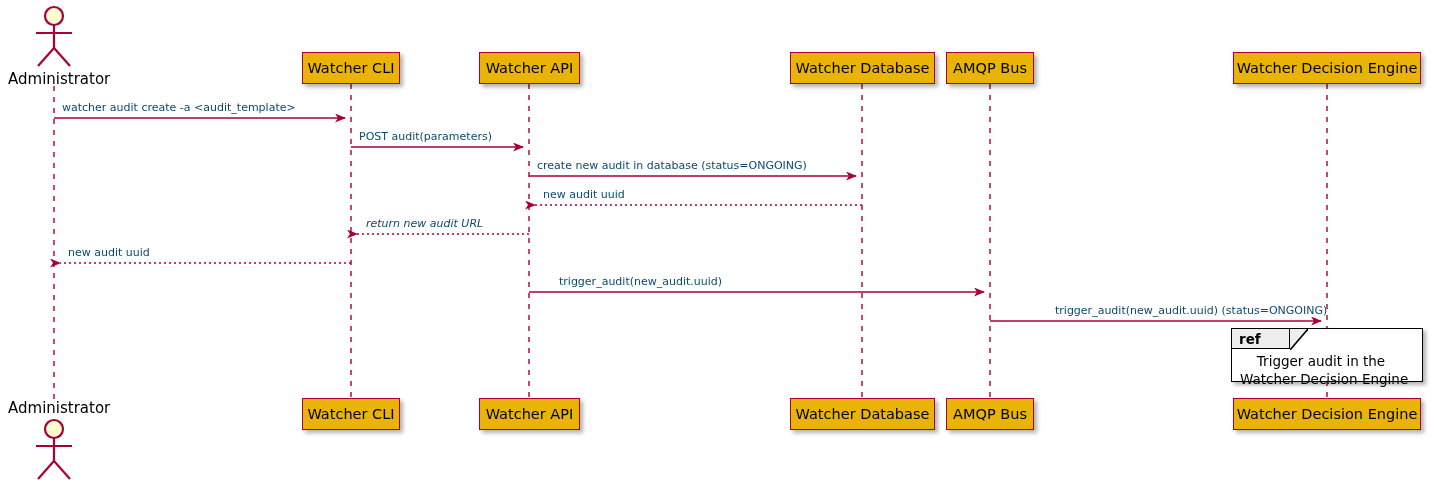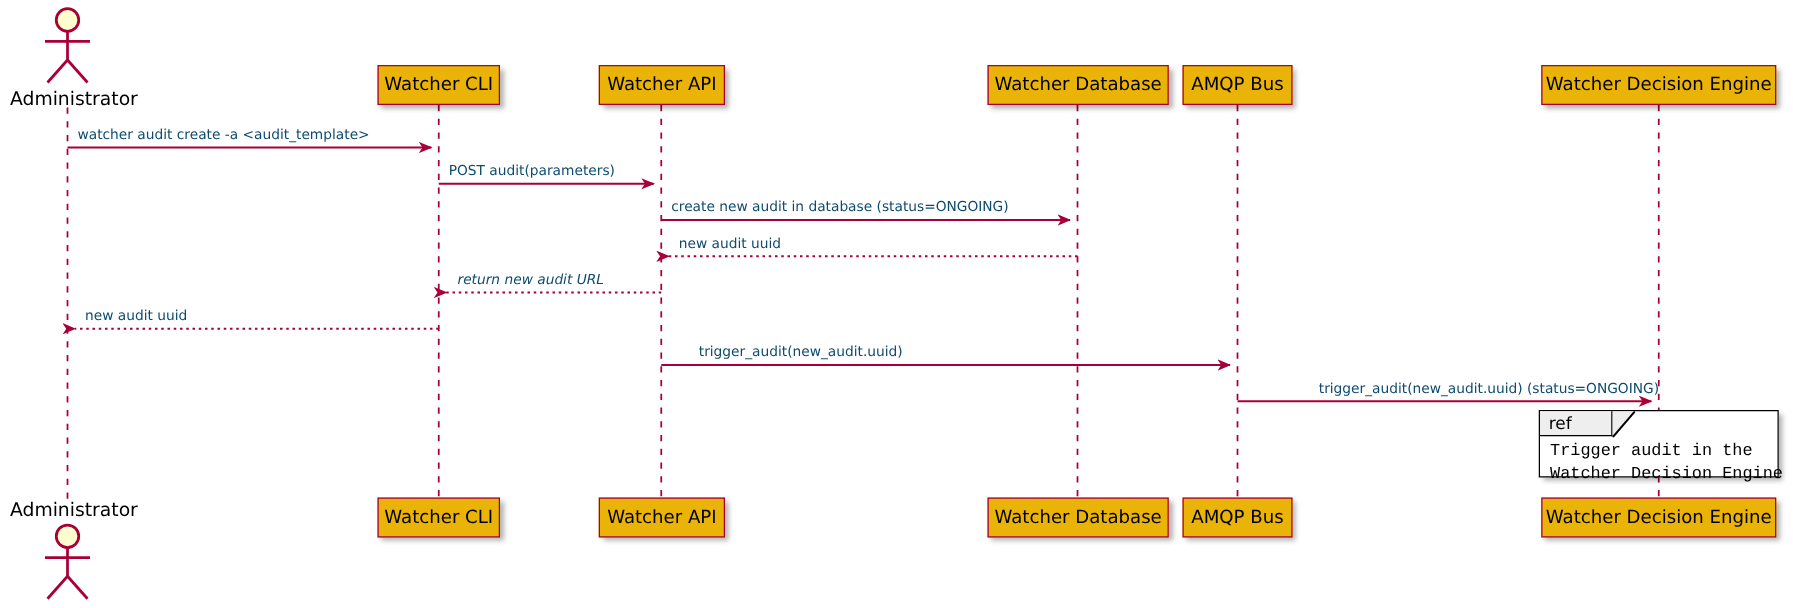--- a/index.html
+++ b/index.html
@@ -28,28 +28,28 @@
   }
   
   .reffrag{
     position:absolute;box-sizing:border-box;
     background:#FFFFFF;border:1.6px solid #000000;
     box-shadow:3px 3px 4px rgba(0,0,0,0.30);
   }
   .reftab{
     position:absolute;left:0;top:0;height:20px;
     background:#EEEEEE;border-right:1.6px solid #000;border-bottom:1.6px solid #000;
-    font-weight:normal;font-size:13.5px;color:#000;
+    font-weight:bold;font-size:13.5px;color:#000;
     display:flex;align-items:center;padding:0 9px 0 7px;
     box-sizing:border-box;
   }
   .refbody{
     position:absolute;left:0;right:0;top:22px;
     font-size:13.5px;color:#000;line-height:1.32;
-    text-align:center;padding:2px 20px 0 8px;box-sizing:border-box;font-family:Liberation Mono, monospace;
+    text-align:center;padding:2px 20px 0 8px;box-sizing:border-box;
   }
   .refbody div{white-space:nowrap;}
 </style>
 </head>
 <body>
 
 <svg id="canvas" width="1434" height="486" viewBox="0 0 1434 486">
   <defs>
     <marker id="ah" markerWidth="11" markerHeight="9" refX="10" refY="4.5" orient="auto" markerUnits="userSpaceOnUse">
       <path d="M0,0 L11,4.5 L0,9 L3,4.5 z" fill="#A80036"></path>

